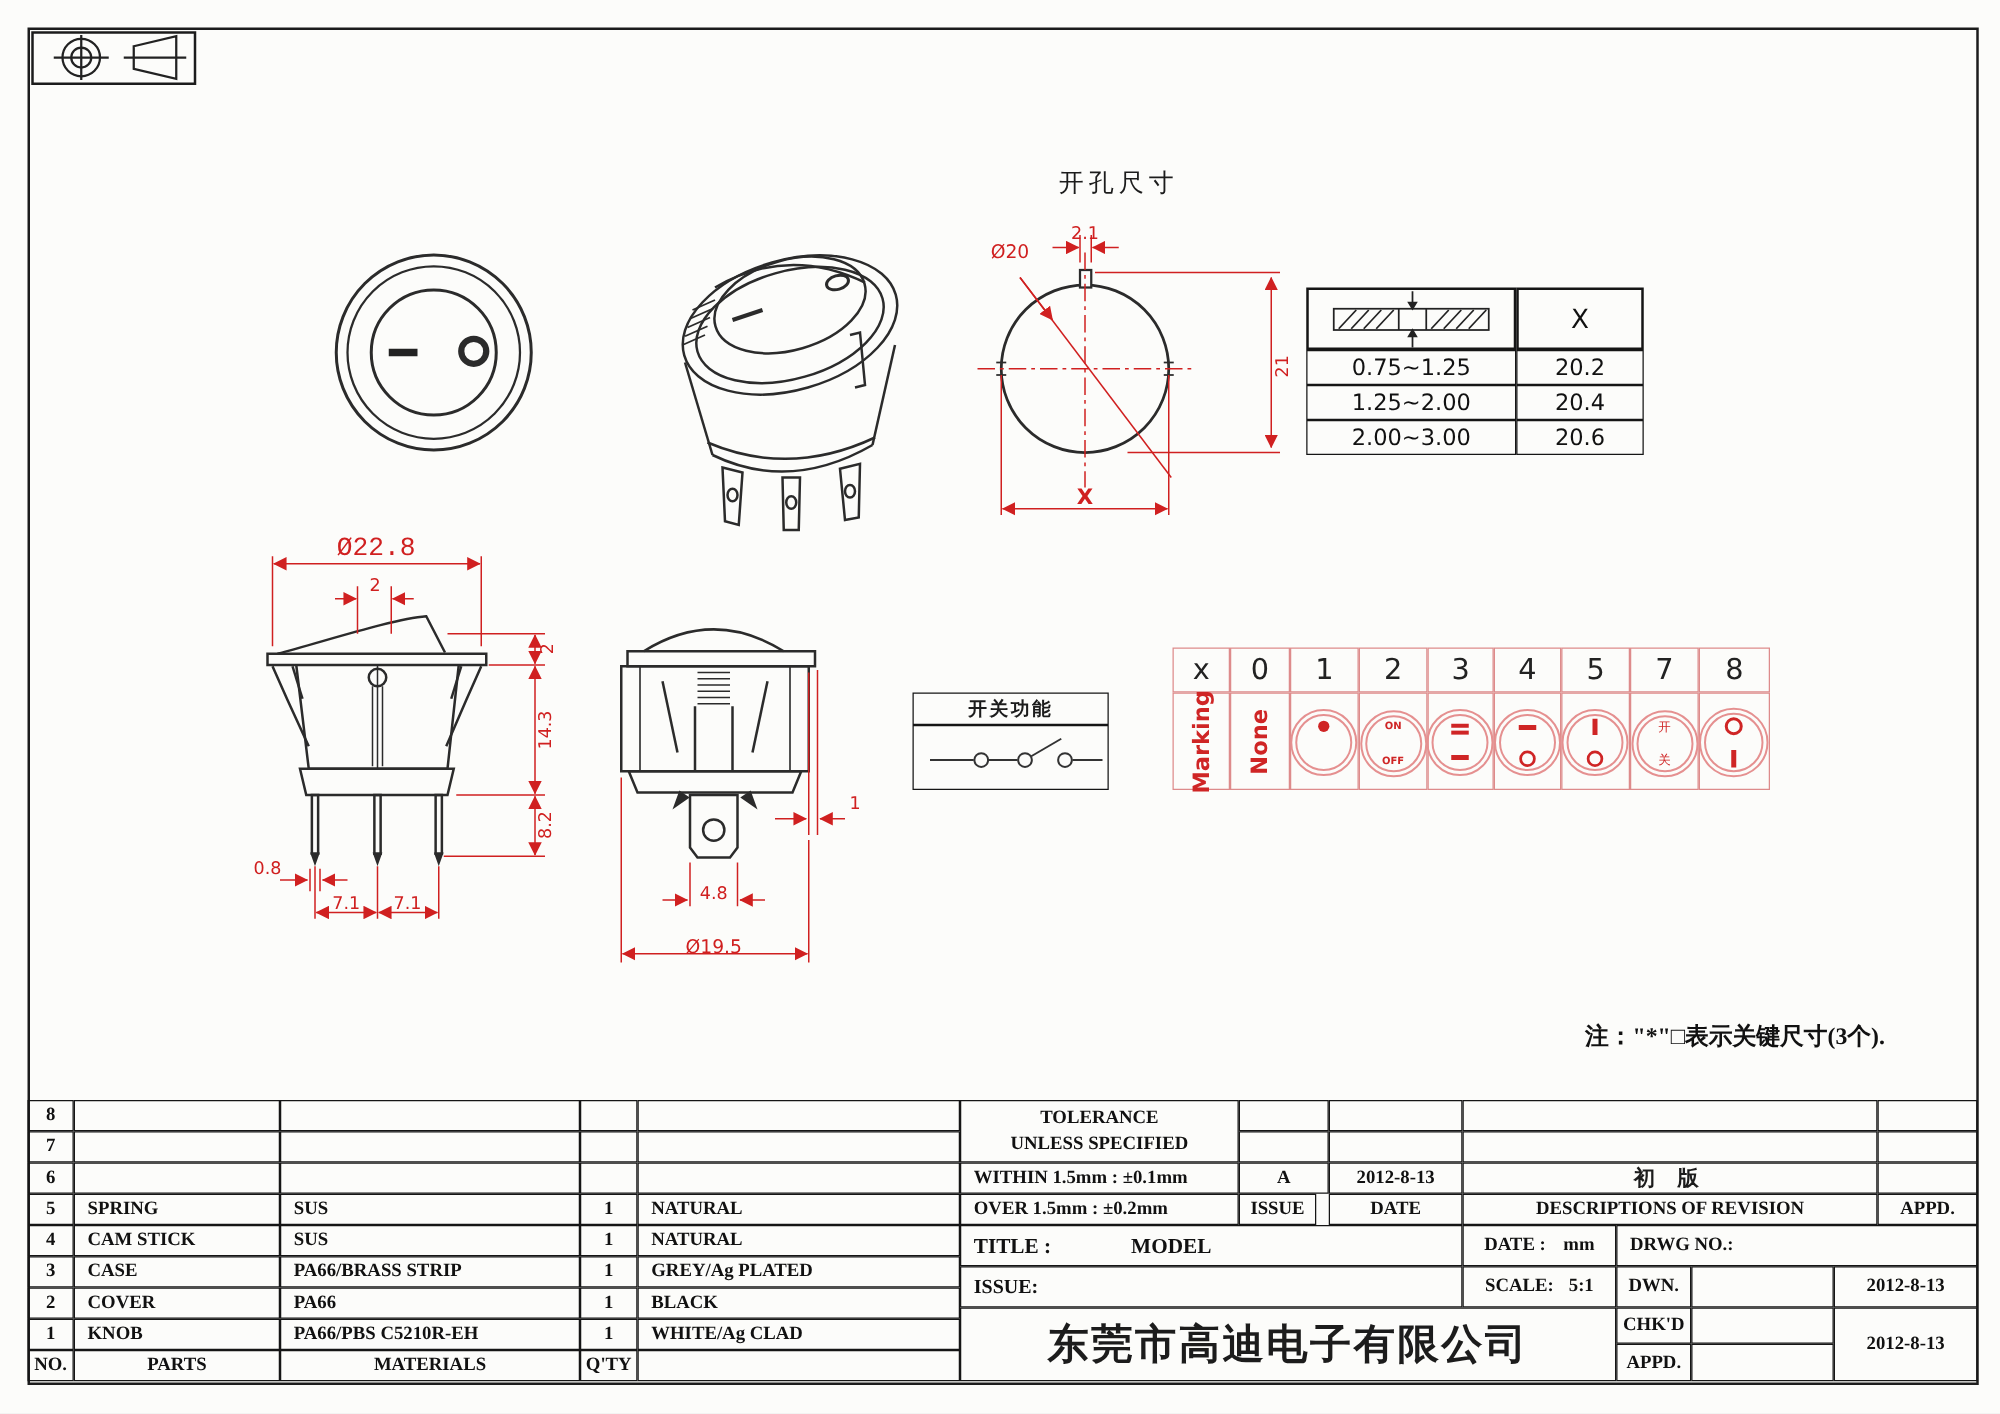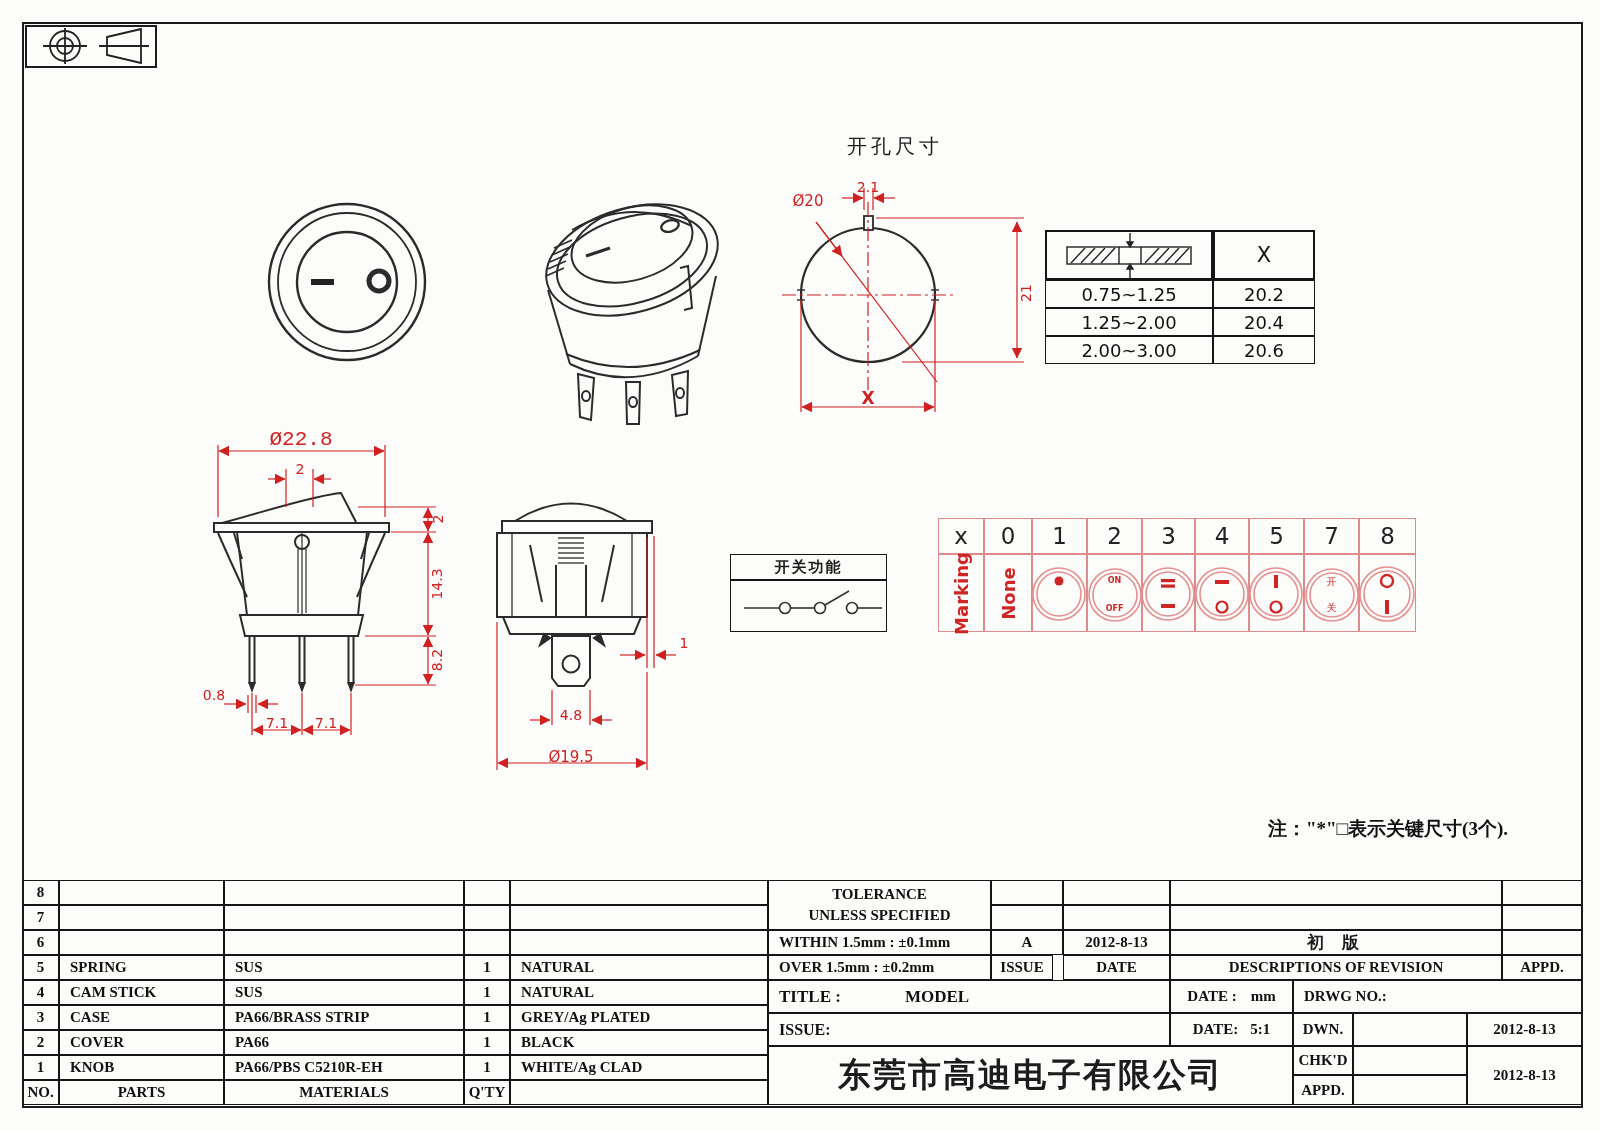--- a/index.html
+++ b/index.html
@@ -447,21 +447,21 @@
       <span>MODEL</span>
     </div>
     <div class="tcell" style="left:1170px;top:980px;width:123px;height:33px;gap:14px;">
       <span>DATE :</span>
       <span>mm</span>
     </div>
     <div class="tcell left" style="left:1293px;top:980px;width:289px;height:33px;">DRWG NO.:</div>
 
     <div class="tcell left" style="left:768px;top:1013px;width:402px;height:33px;font-size:16px;">ISSUE:</div>
     <div class="tcell" style="left:1170px;top:1013px;width:123px;height:33px;gap:12px;">
-      <span>DATE:</span>
+      <span>SCALE:</span>
       <span>5:1</span>
     </div>
     <div class="tcell" style="left:1293px;top:1013px;width:60px;height:33px;">DWN.</div>
     <div class="tcell" style="left:1353px;top:1013px;width:114px;height:33px;"></div>
     <div class="tcell" style="left:1467px;top:1013px;width:115px;height:33px;">2012-8-13</div>
 
     <div class="tcell cjk" style="left:768px;top:1046px;width:525px;height:59px;font-size:33px;font-weight:bold;letter-spacing:2px;">东莞市高迪电子有限公司</div>
     <div class="tcell" style="left:1293px;top:1046px;width:60px;height:29px;">CHK'D</div>
     <div class="tcell" style="left:1293px;top:1075px;width:60px;height:30px;">APPD.</div>
     <div class="tcell" style="left:1353px;top:1046px;width:114px;height:29px;"></div>

